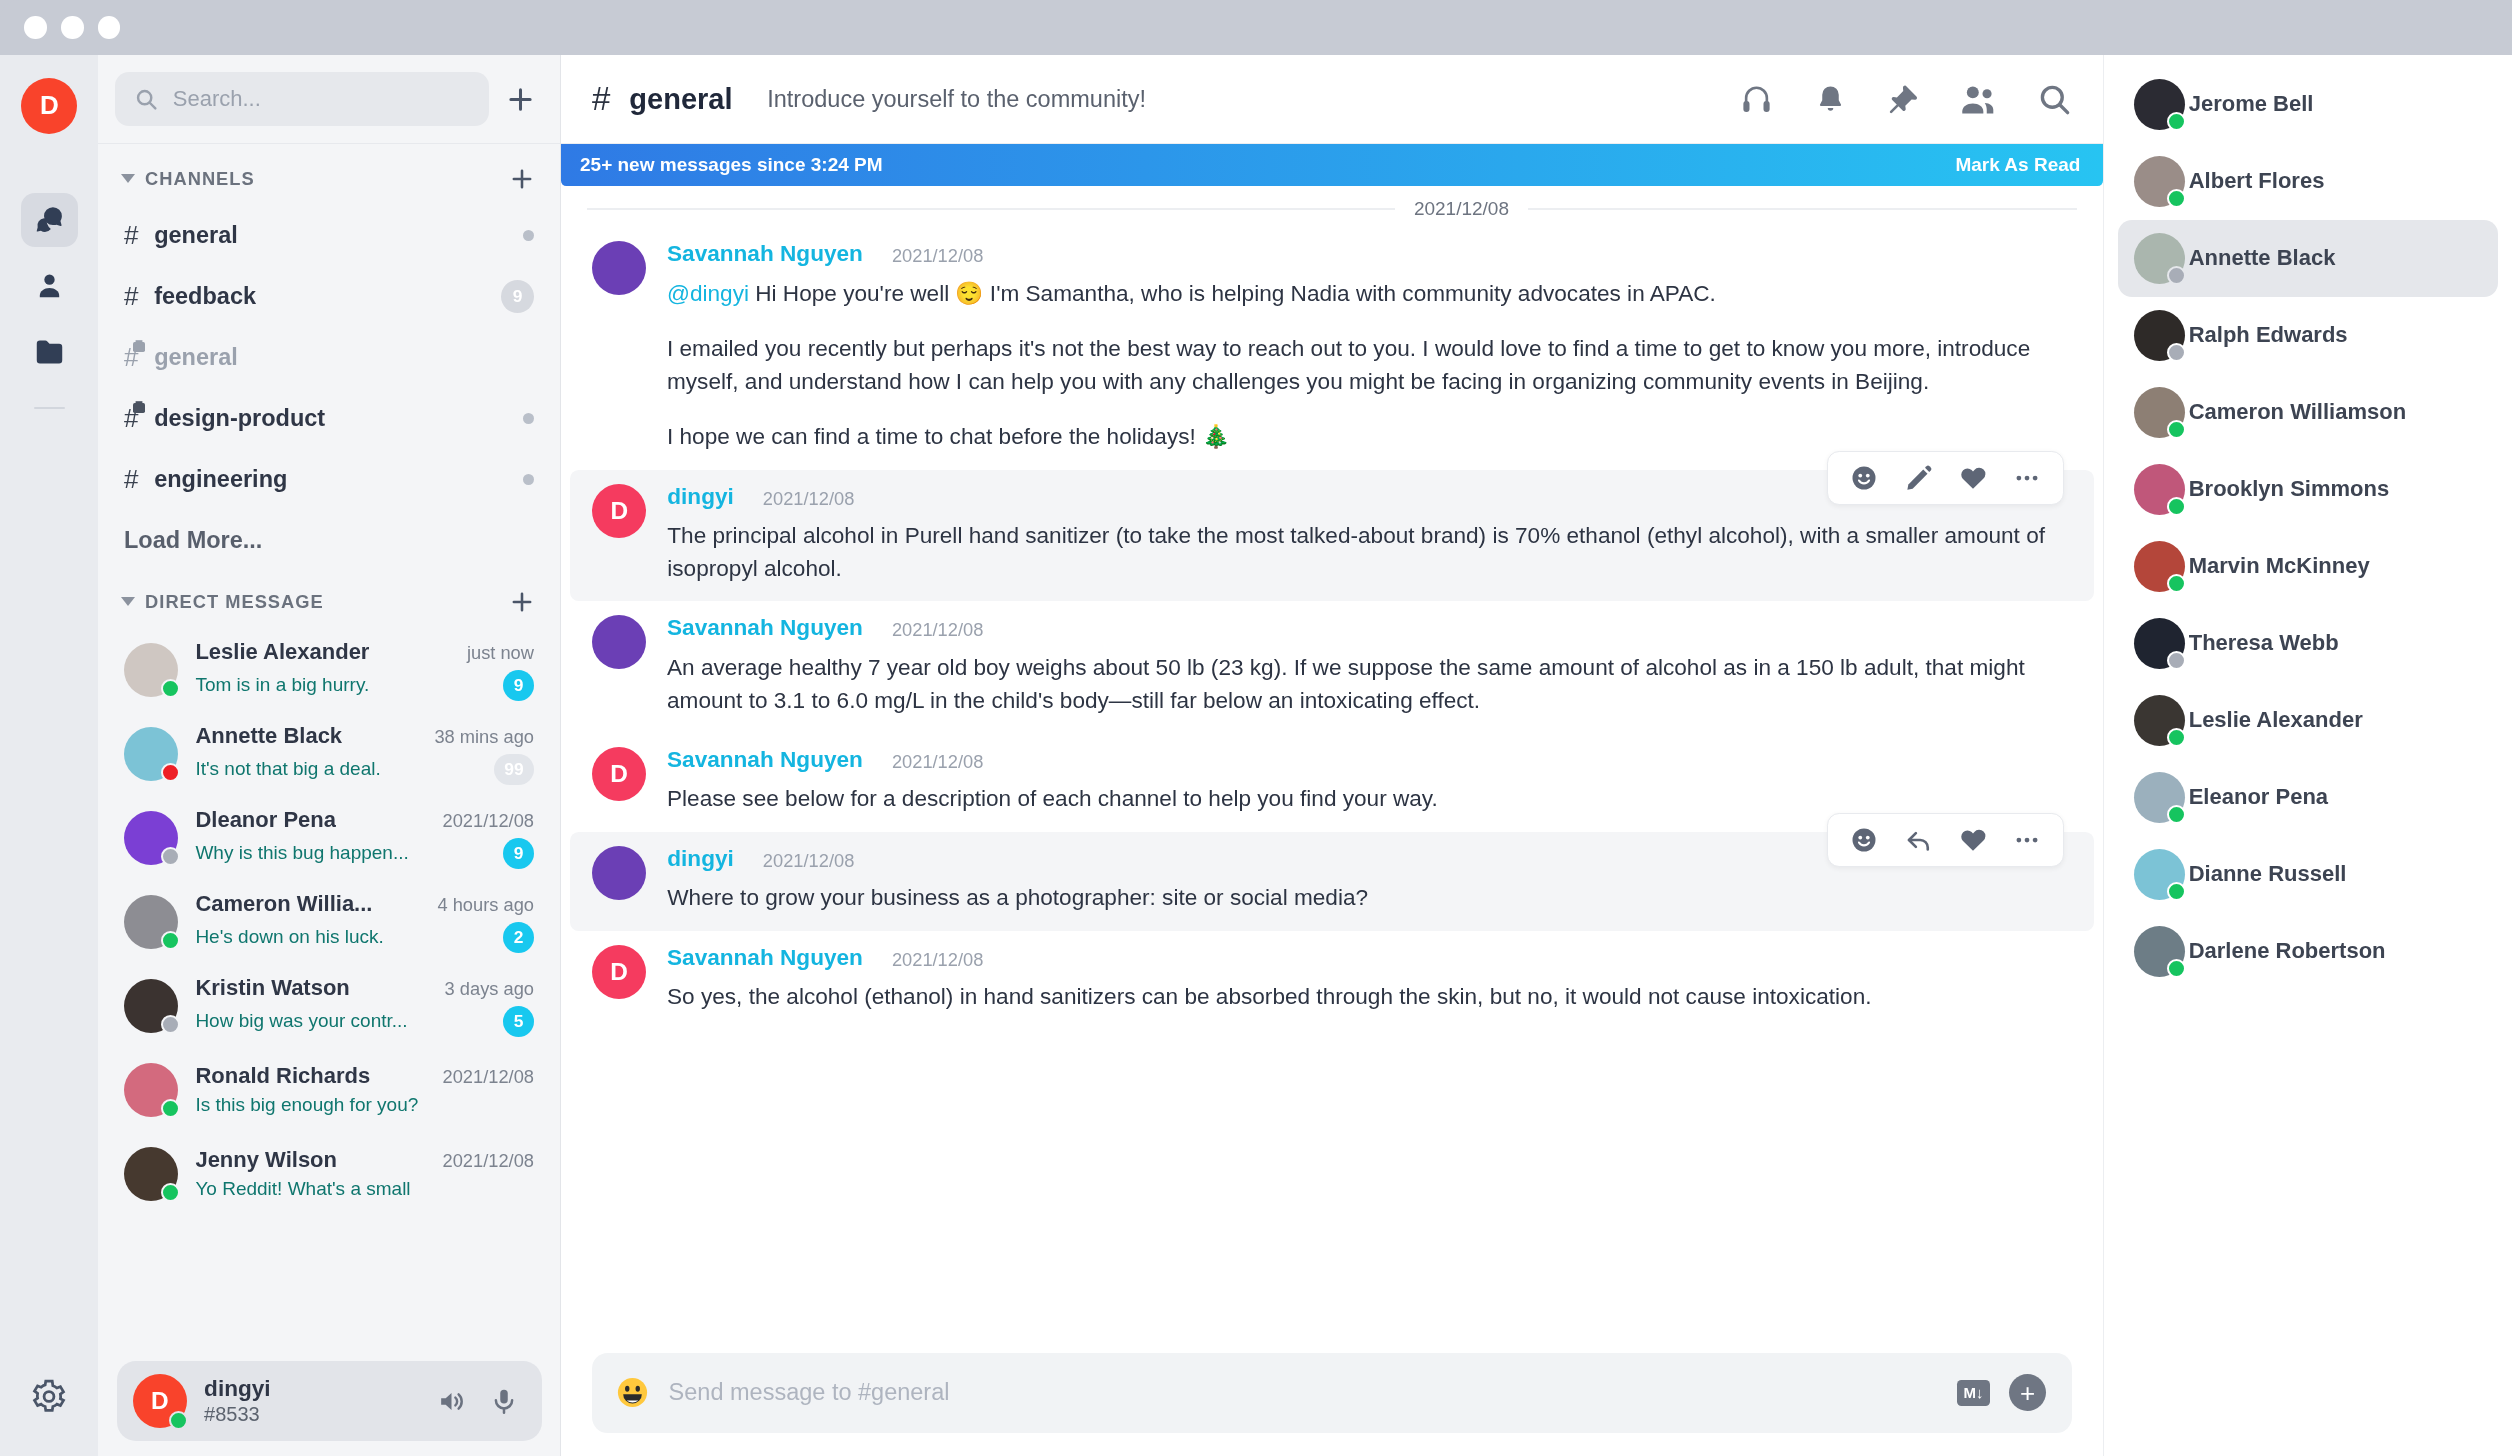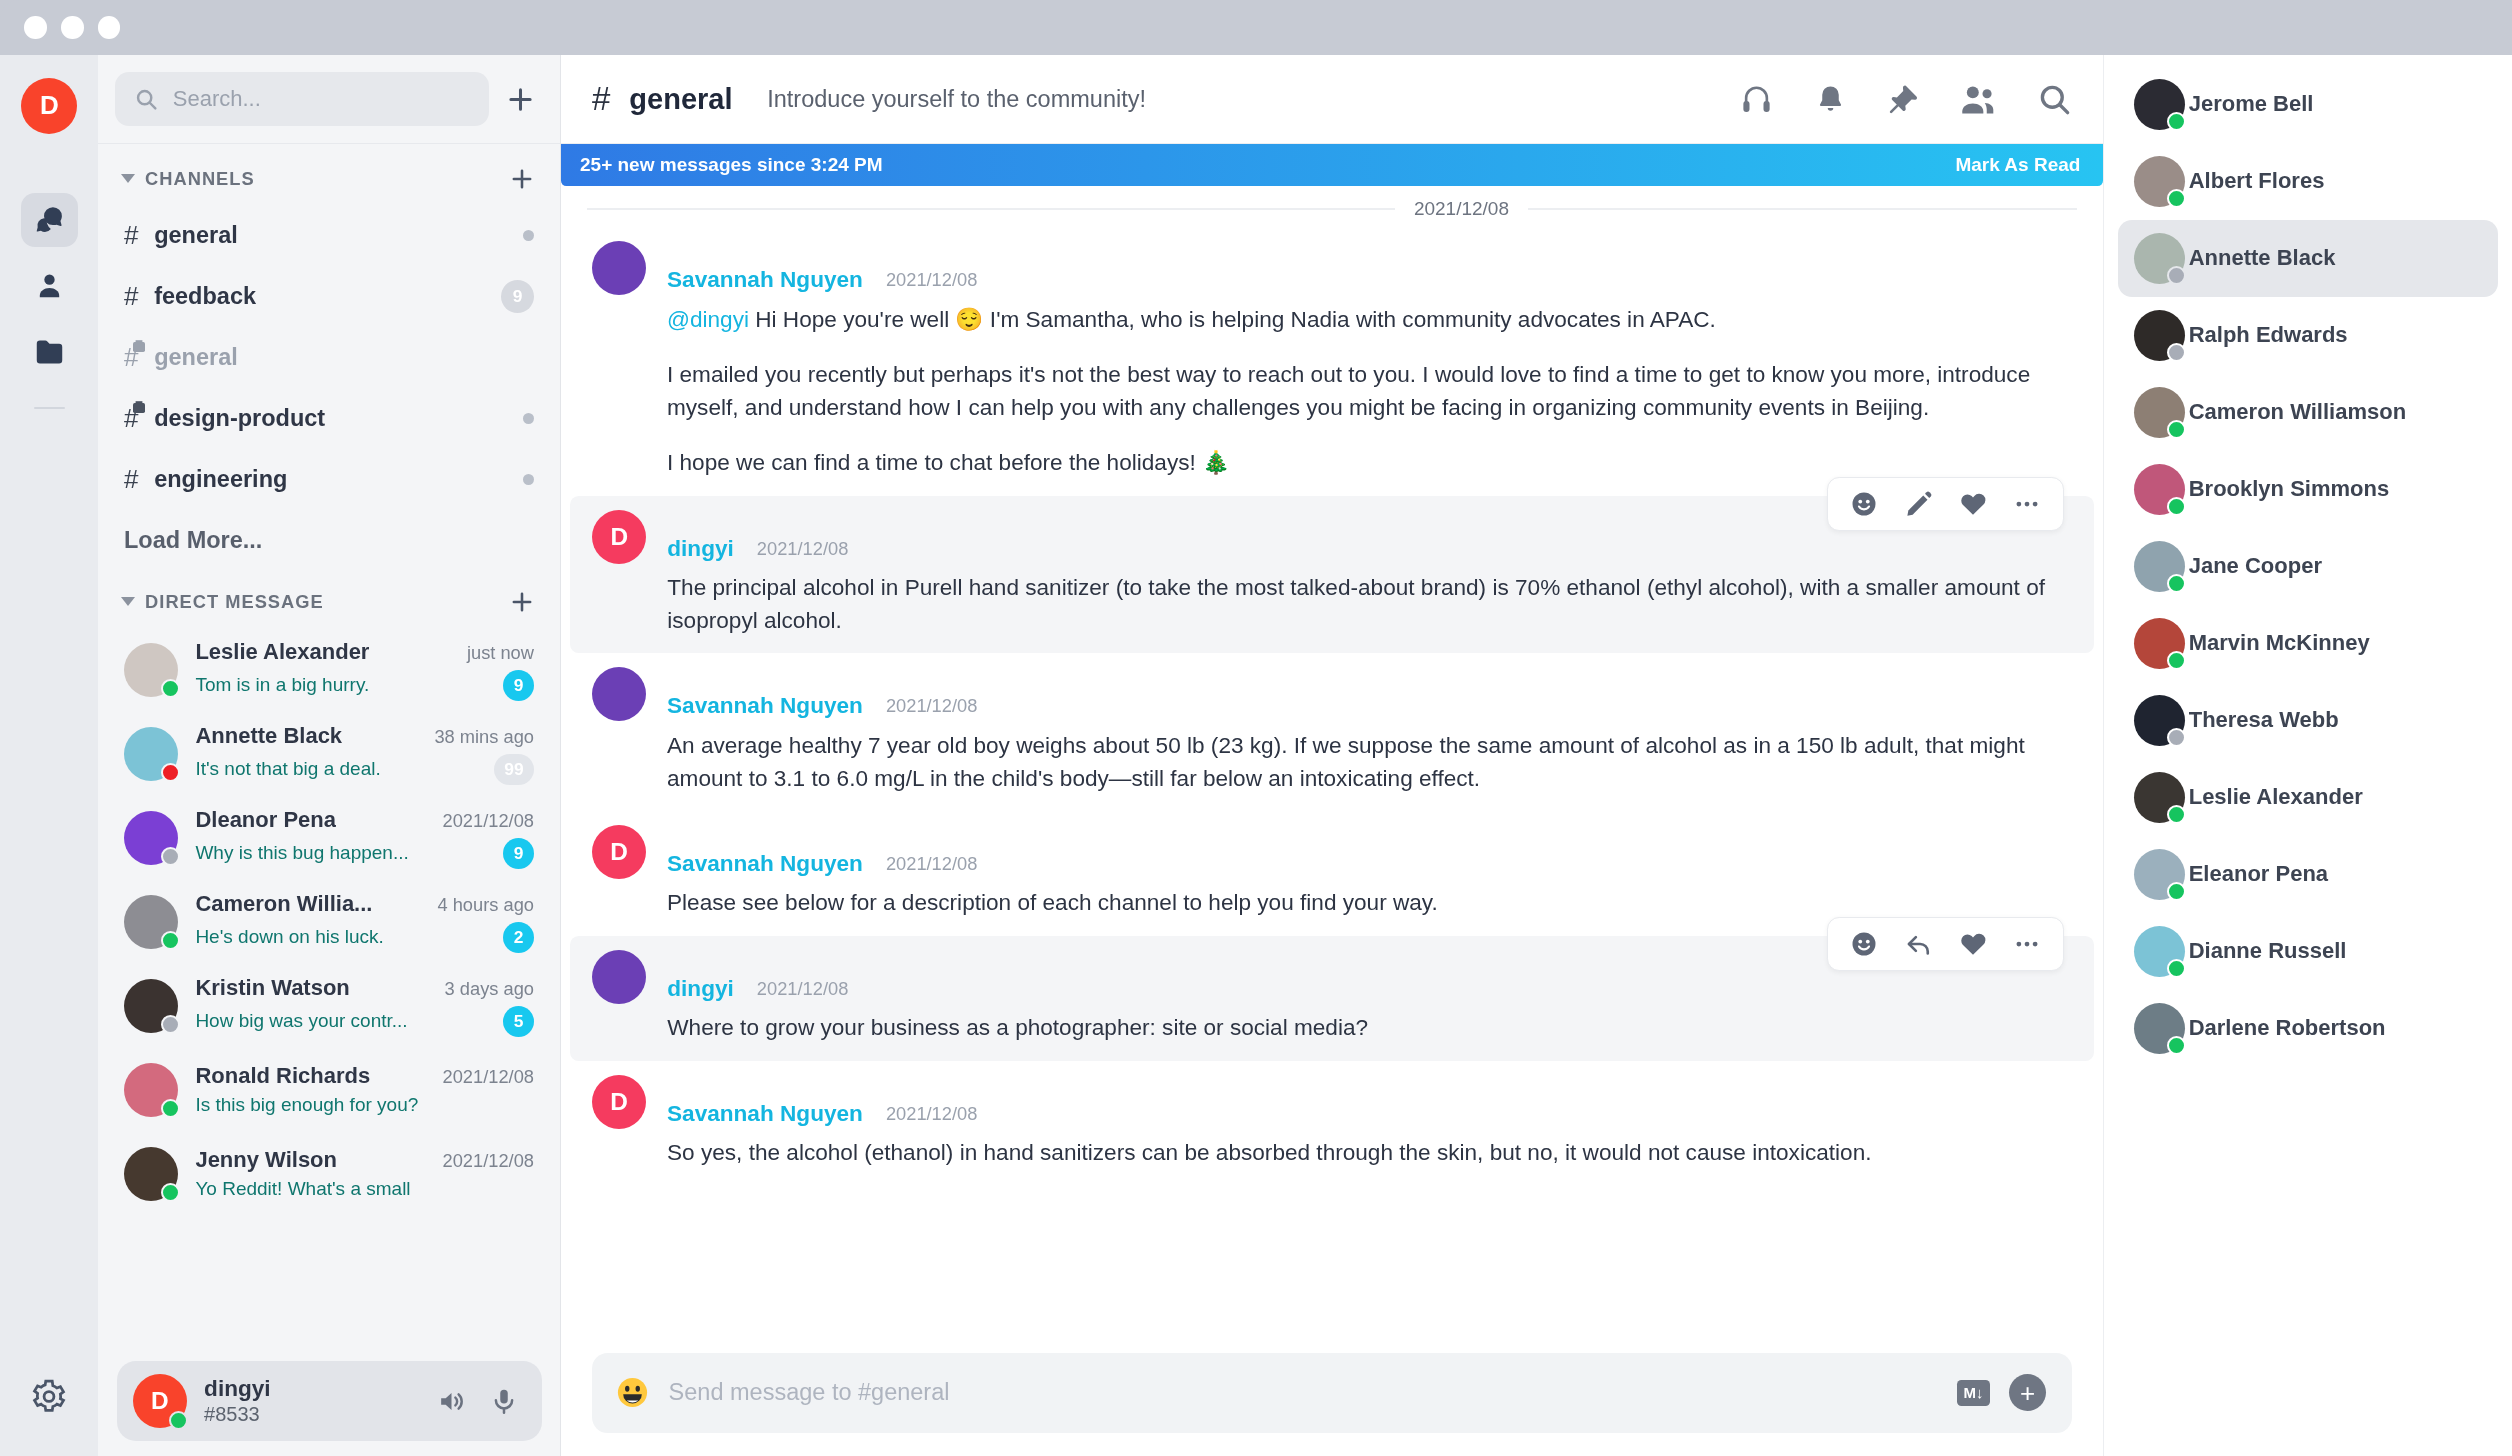--- a/index.html
+++ b/index.html
@@ -197,21 +197,21 @@
   .msgs { flex: 1; overflow: hidden; position: relative; }
   .daydiv { display: flex; align-items: center; gap: 19px; padding: 12.2px 26px 7px; }
   .daydiv .line { flex: 1; height: 1.7px; background: #eceef1; }
   .daydiv .lbl { font-size: 19px; color: #6d7480; font-weight: 500; }
 
   .msg { position: relative; padding: 14px 31px 15.7px 31px; display: flex; gap: 21px; }
   .msg.alt { background: #f4f5f7; border-radius: 8.7px; margin: 0 8.7px; padding-left: 22.6px; }
   .m-av { width: 54px; height: 54px; border-radius: 50%; flex: 0 0 54px; background-size: cover; background-position: center; }
   .m-av.initial { background: #f53b5f; color: #fff; display: flex; align-items: center; justify-content: center; font-size: 24.4px; font-weight: bold; }
   .m-body { flex: 1; min-width: 0; }
-  .m-head { display: flex; align-items: center; gap: 23px; margin-top: 26px; }
+  .m-head { display: flex; align-items: flex-end; gap: 29px; }
   .m-name { font-size: 22.6px; font-weight: bold; color: #14b5e0; }
   .m-time { font-size: 18.3px; color: #9aa1ad; }
   .m-text { font-size: 22.6px; color: #2d3443; line-height: 1.45; margin-top: 10.5px; }
   .mention { color: #14b5e0; }
   .m-p { margin-top: 22.6px; }
 
   .hover-tools {
     position: absolute; right: 30px; top: -19px;
     height: 54px; background: #fff; border: 0.9px solid #e8eaee; border-radius: 12.2px;
     display: flex; align-items: center; gap: 24.4px; padding: 0 21px;
@@ -760,27 +760,20 @@
           </div>
           <div class="member">
             <div class="av-wrap">
               <div class="av" style="background:#c0577a"></div>
               <div class="status st-online"></div>
             </div>
             <span class="m-label">Brooklyn Simmons</span>
           </div>
           <div class="member">
             <div class="av-wrap">
-              <div class="av" style="background:#8fa3ae"></div>
-              <div class="status st-online"></div>
-            </div>
-            <span class="m-label">Jane Cooper</span>
-          </div>
-          <div class="member">
-            <div class="av-wrap">
               <div class="av" style="background:#b4463a"></div>
               <div class="status st-online"></div>
             </div>
             <span class="m-label">Marvin McKinney</span>
           </div>
           <div class="member">
             <div class="av-wrap">
               <div class="av" style="background:#1f2430"></div>
               <div class="status st-offline"></div>
             </div>

